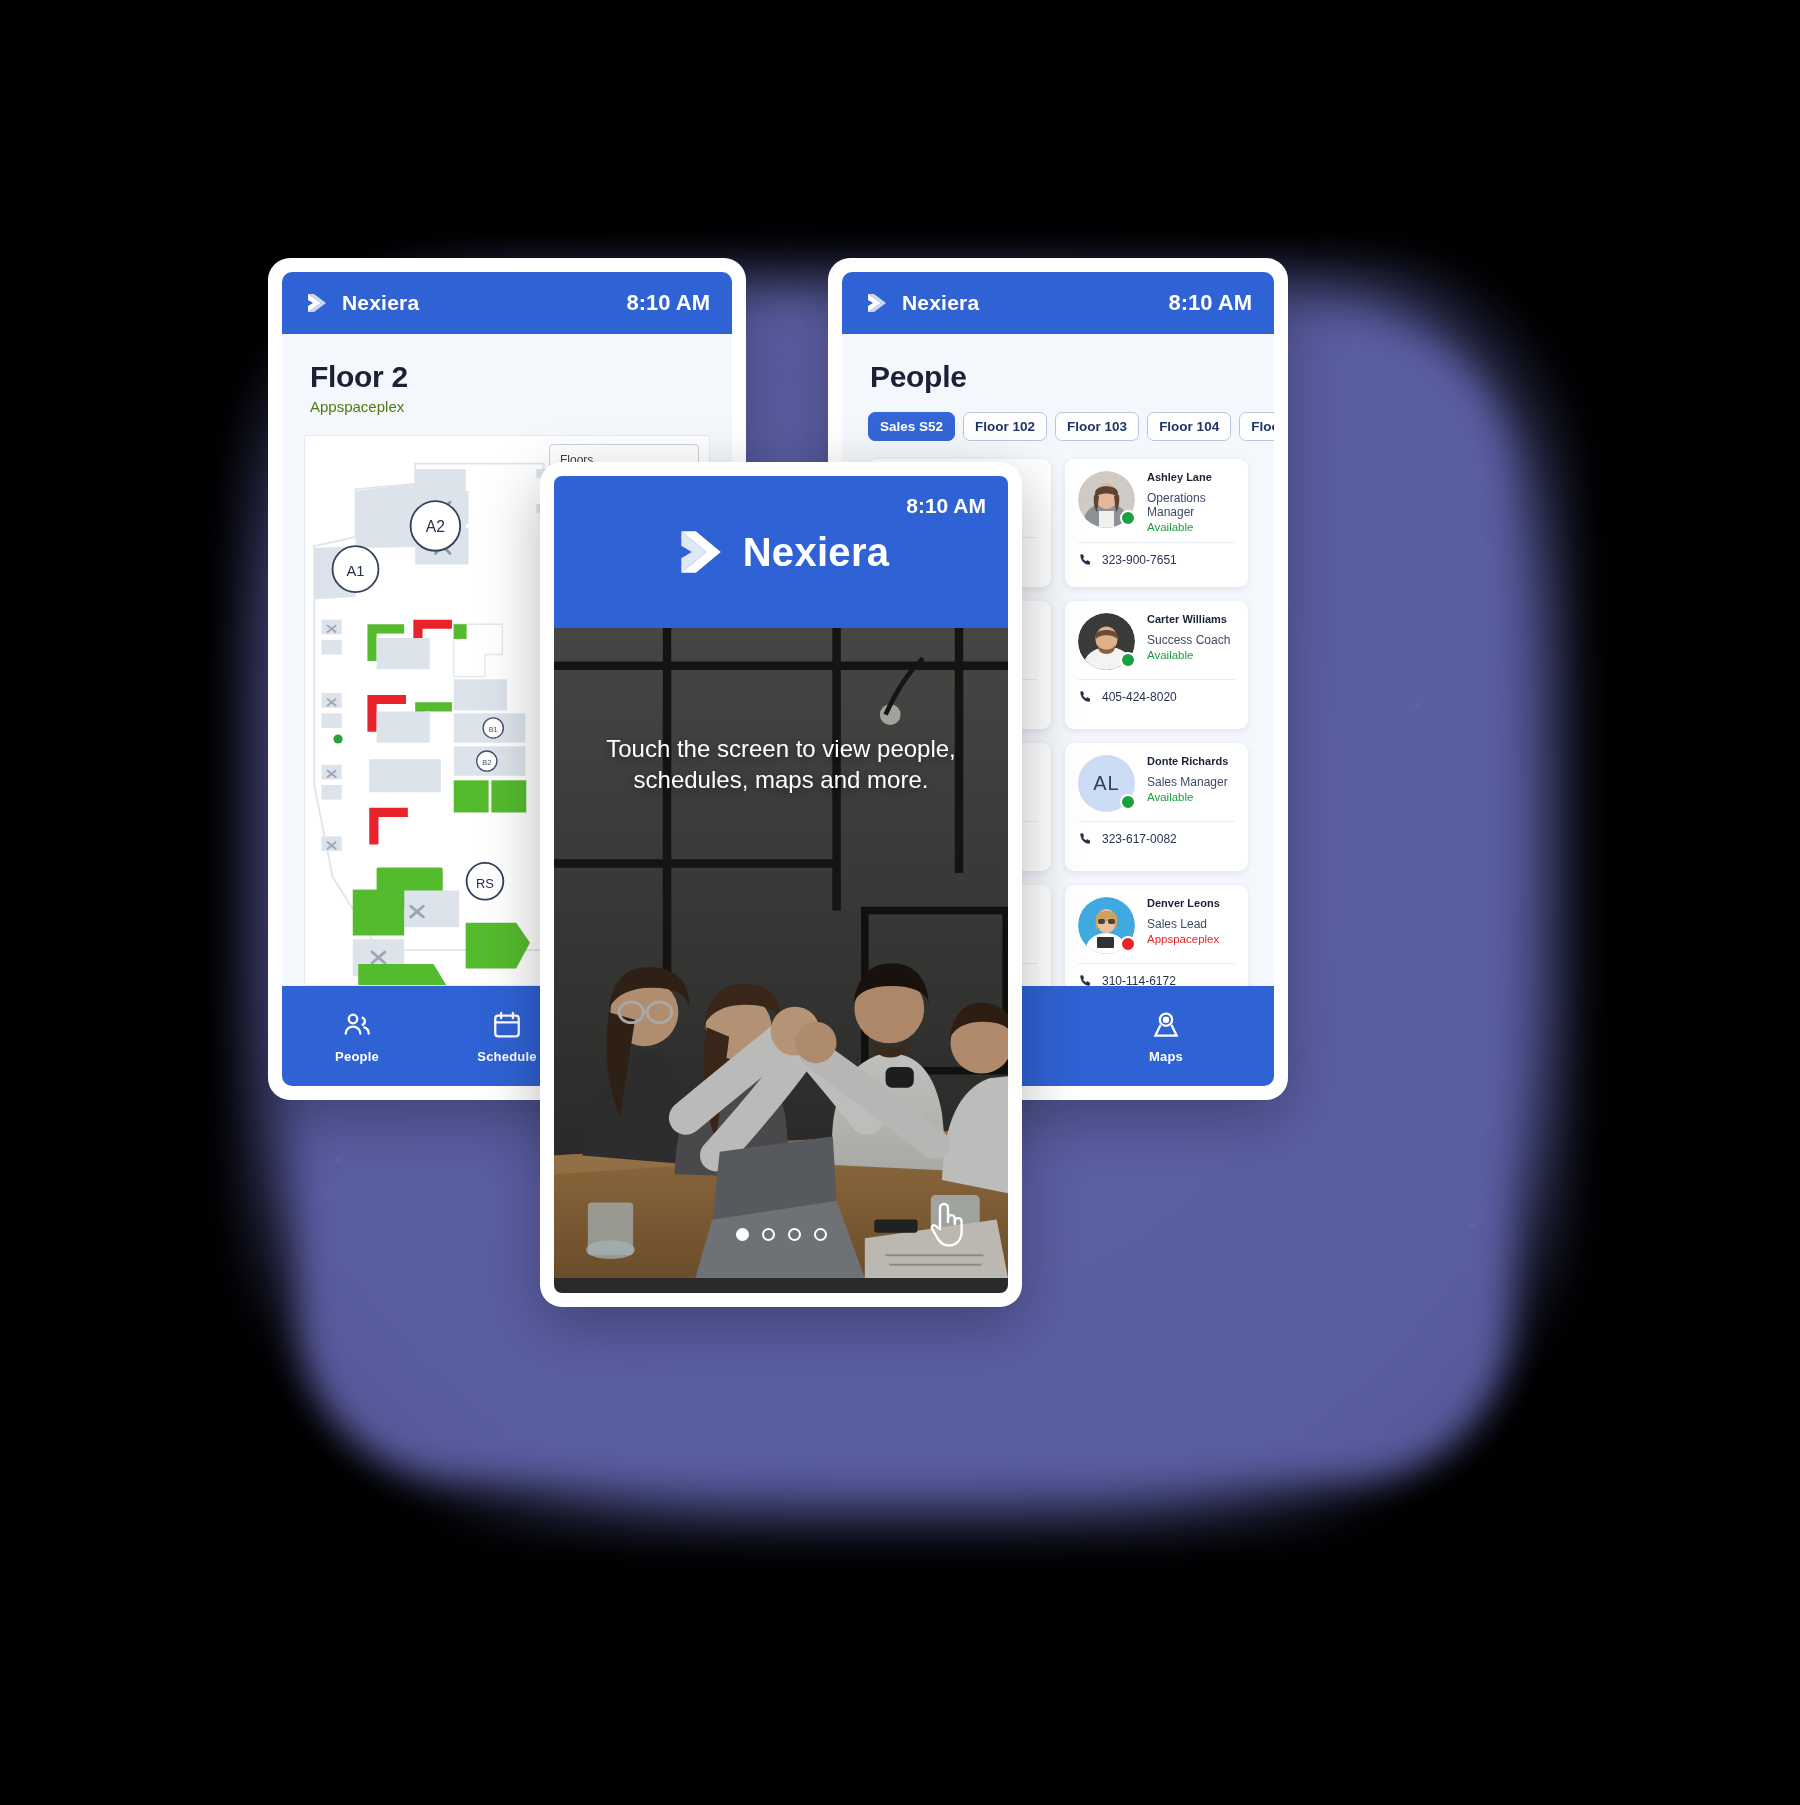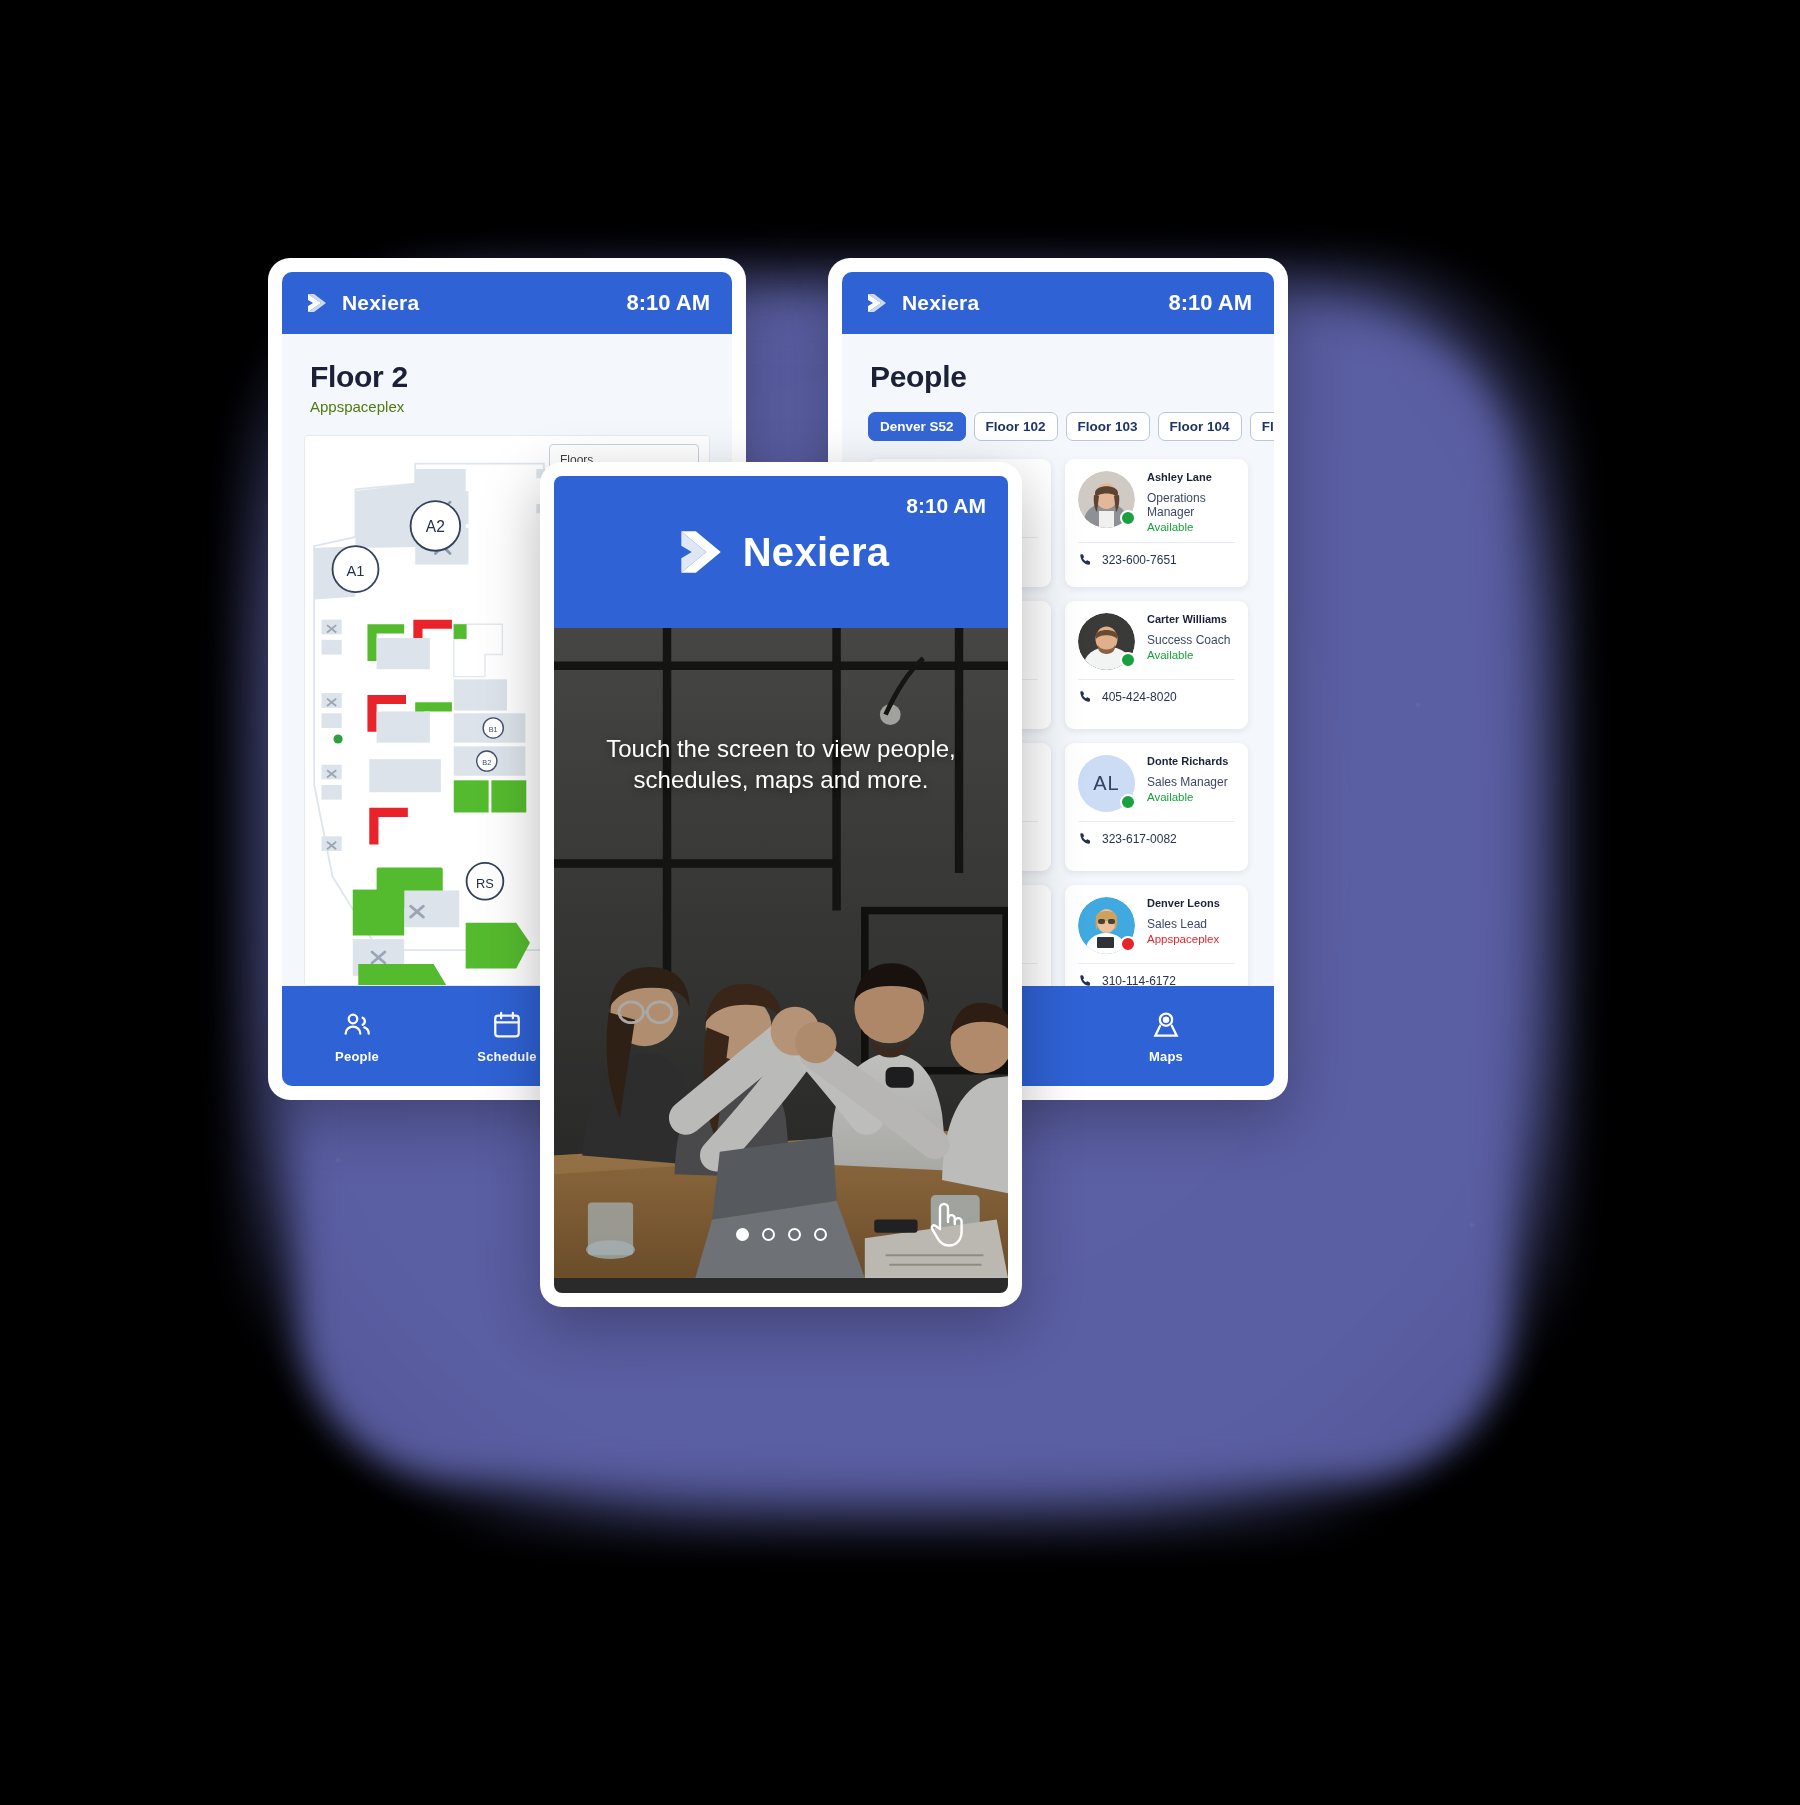--- a/index.html
+++ b/index.html
@@ -422,21 +422,21 @@
           <div class="brand-name">Nexiera</div>
         </div>
         <div class="clock">8:10 AM</div>
       </div>
 
       <div class="people-head">
         <div class="people-title">People</div>
       </div>
 
       <div class="chips">
-        <div class="chip active">Denver S52</div>
+        <div class="chip active">Sales S52</div>
         <div class="chip">Floor 102</div>
         <div class="chip">Floor 103</div>
         <div class="chip">Floor 104</div>
         <div class="chip">Floor 104</div>
       </div>
 
       <div class="people-body">
 
         <div class="pcard">
           <div class="pcard-top">
@@ -481,21 +481,21 @@
               <div class="pname">Ashley Lane</div>
               <div class="prole">Operations Manager</div>
               <div class="pstatus available">Available</div>
             </div>
           </div>
           <div class="pdivider"></div>
           <div class="pphone">
             <svg width="15" height="15" viewBox="0 0 24 24" fill="#27334e">
               <path d="M6.6 3.5c.7 0 1.3.4 1.6 1l1.2 2.7c.3.7.1 1.4-.4 1.9l-1 .9c1 2.1 2.7 3.8 4.8 4.8l.9-1c.5-.5 1.2-.7 1.9-.4l2.7 1.2c.6.3 1 .9 1 1.6v2.3c0 1-.8 1.9-1.9 1.8C10.3 19.7 4.3 13.7 3.7 5.4c-.1-1.1.8-1.9 1.8-1.9Z"></path>
             </svg>
-            <span>323-600-7651</span>
+            <span>323-900-7651</span>
           </div>
         </div>
 
         <div class="pcard">
           <div class="pcard-top">
             <div class="avatar">
               <div class="photo" style="background:linear-gradient(#b9bec3,#9aa0a6)"></div>
               <div class="dot available"></div>
             </div>
             <div>

